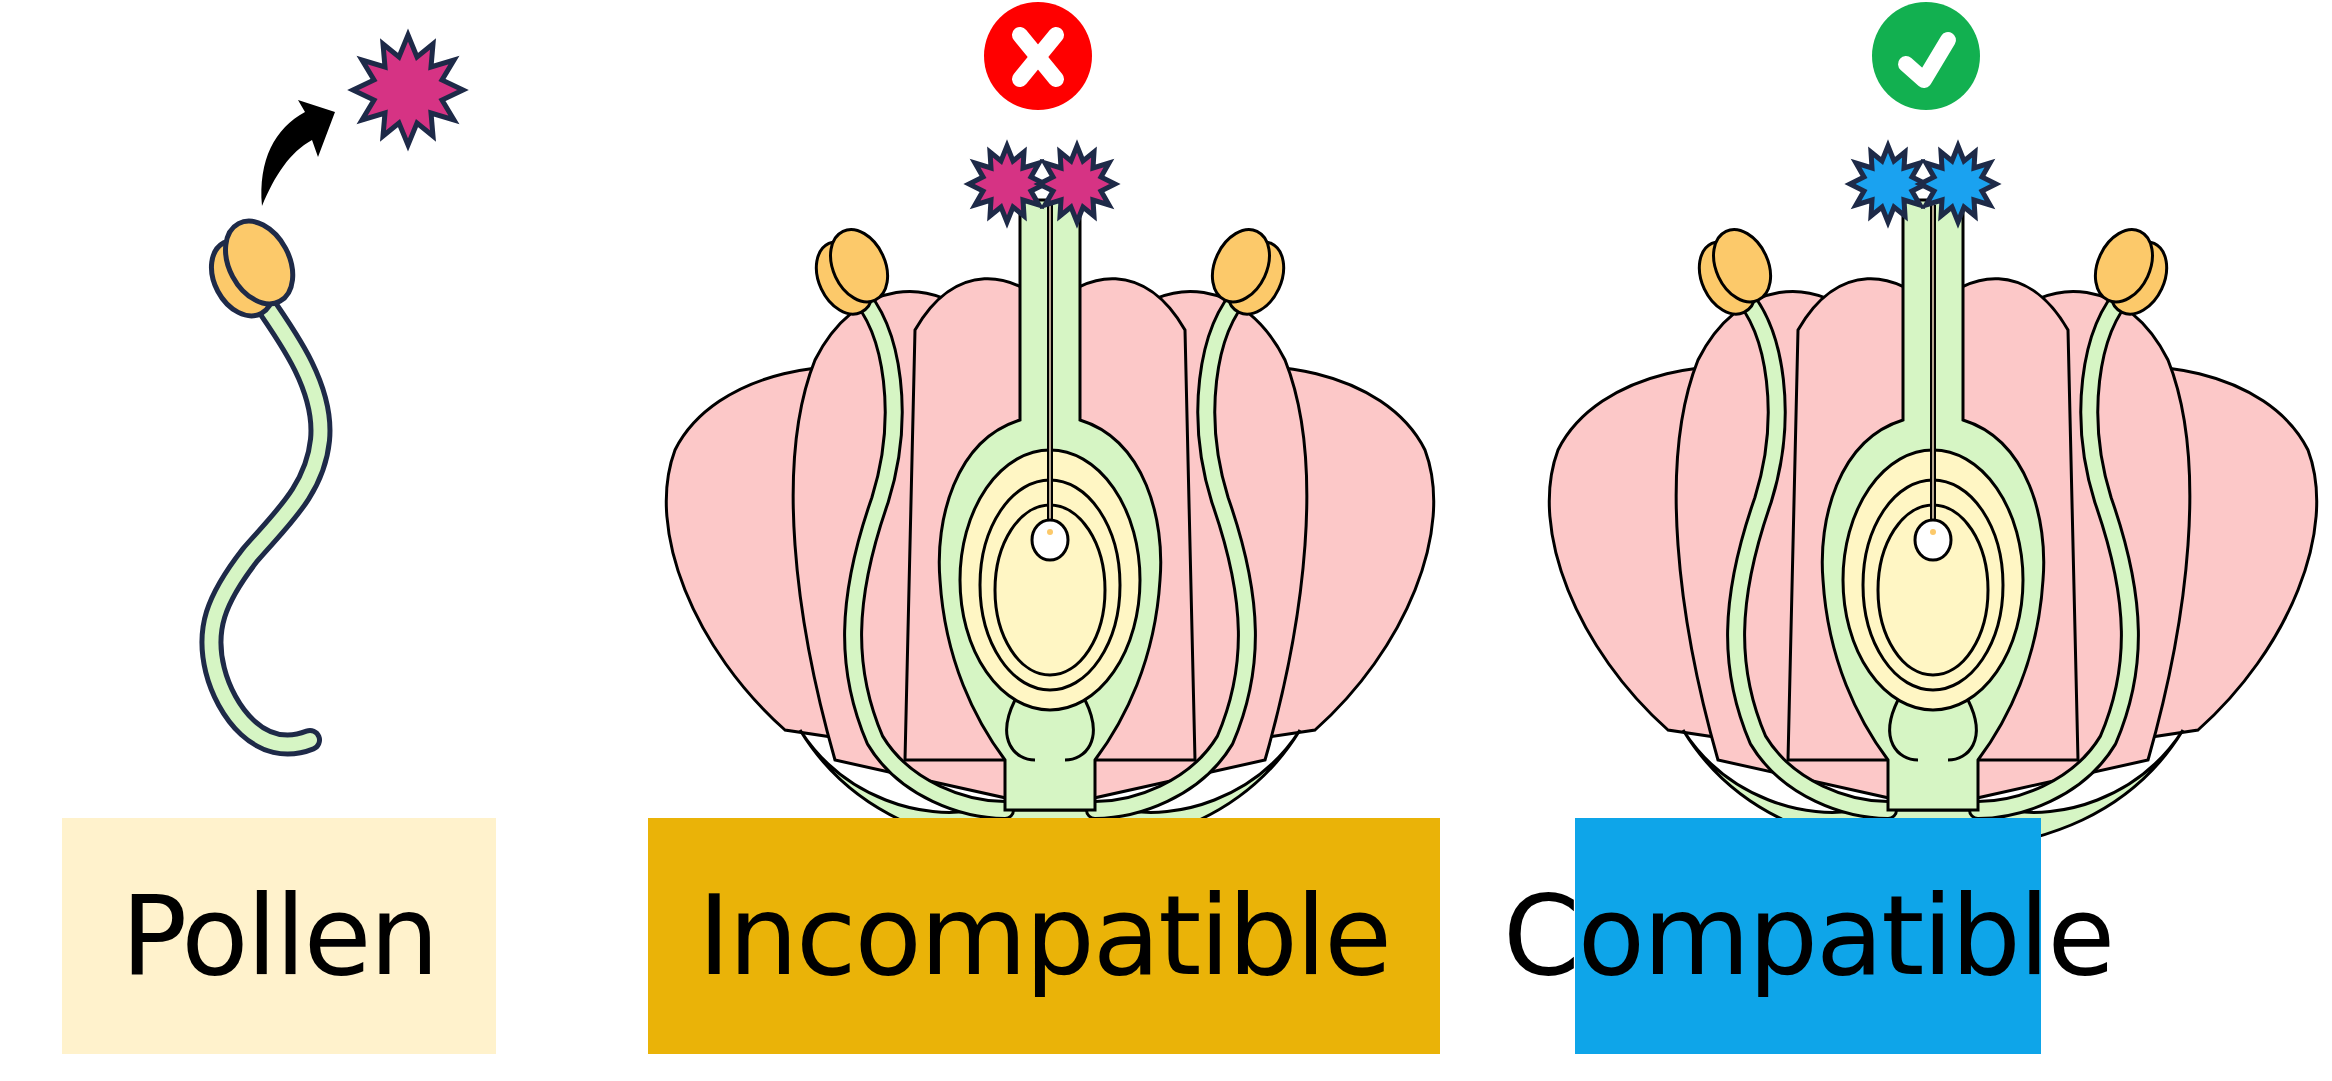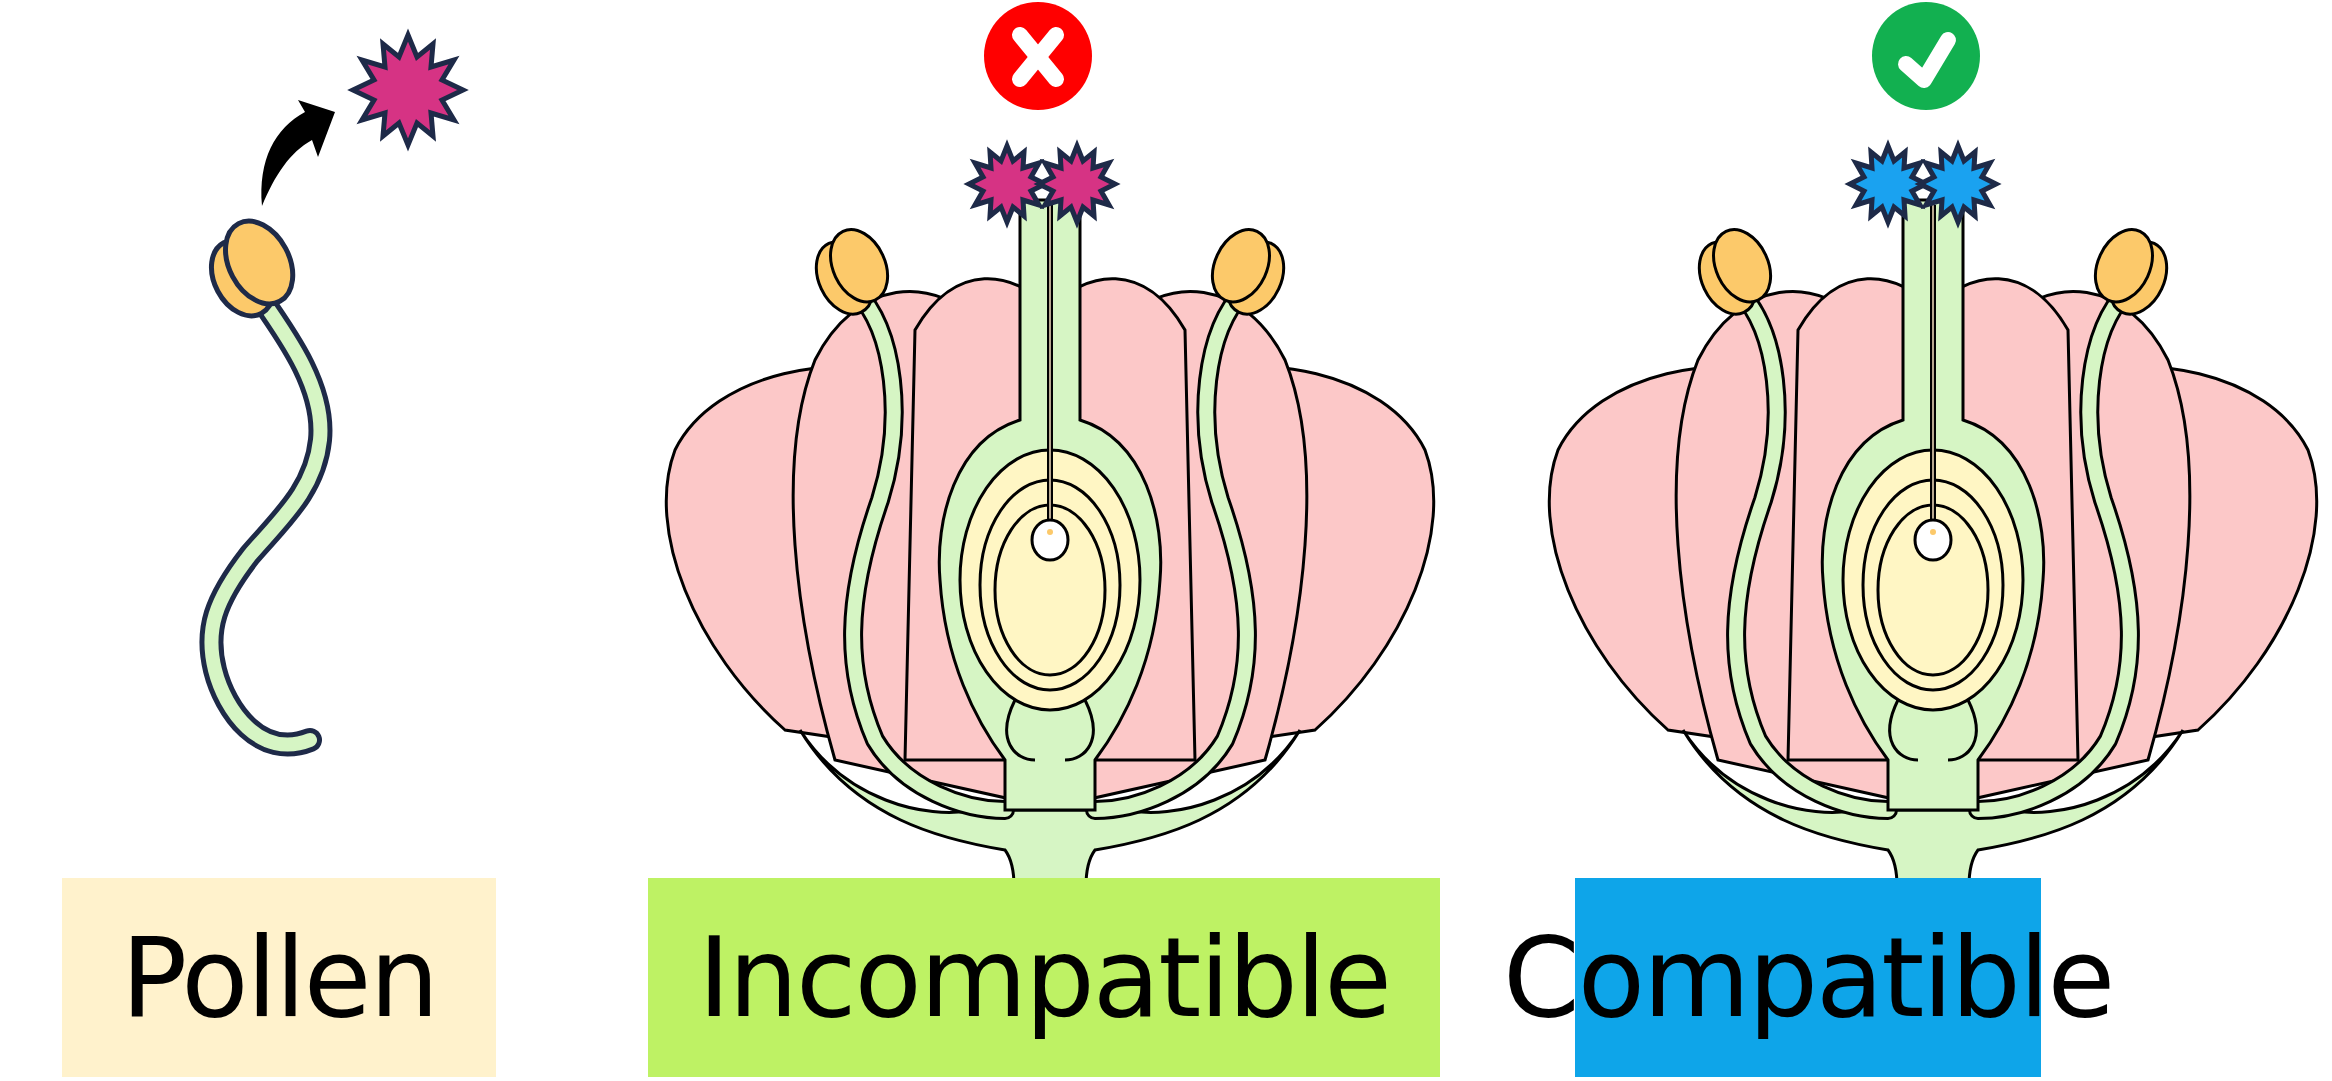--- a/index.html
+++ b/index.html
@@ -1,18 +1,18 @@
 <!DOCTYPE html>
 <html><head>
 <meta charset="utf-8">
 <style>
   html, body { margin:0; padding:0; background:#ffffff; }
   body { width:2332px; height:1081px; position:relative; overflow:hidden; font-family:"Liberation Sans", sans-serif; }
   .label-box {
-    position:absolute; top:878px; height:199px;
+    position:absolute; top:818px; height:236px;
     display:flex; align-items:center; justify-content:center;
     font-family:"DejaVu Sans", sans-serif; font-size:110px; color:#000; letter-spacing:-2px;text-align:right;
   }
   svg { position:absolute; left:0; top:0; }
 </style>
 </head>
 <body>
 
 <svg width="2332" height="1081" viewBox="0 0 2332 1081" xmlns="http://www.w3.org/2000/svg">
   <defs>
@@ -100,18 +100,18 @@
     <g>
       <circle cx="1926" cy="56" r="54" fill="#12b050"></circle>
       <polyline points="1906,64 1924,80 1948,40" fill="none" stroke="#fff" stroke-width="16" stroke-linecap="round" stroke-linejoin="round"></polyline>
     </g>
   </g>
 </svg>
 
 <div class="label-box" style="left:62px; width:434px; background:#fff2cc;">
   <span>Pollen</span>
 </div>
-<div class="label-box" style="left:648px; width:792px; background:#bef264;">
+<div class="label-box" style="left:648px; width:792px; background:#eab308;">
   <span>Incompatible</span>
 </div>
 <div class="label-box" style="left:1575px; width:466px; background:#0ea5e9;">
   <span>Compatible</span>
 </div>
 
 </body></html>

